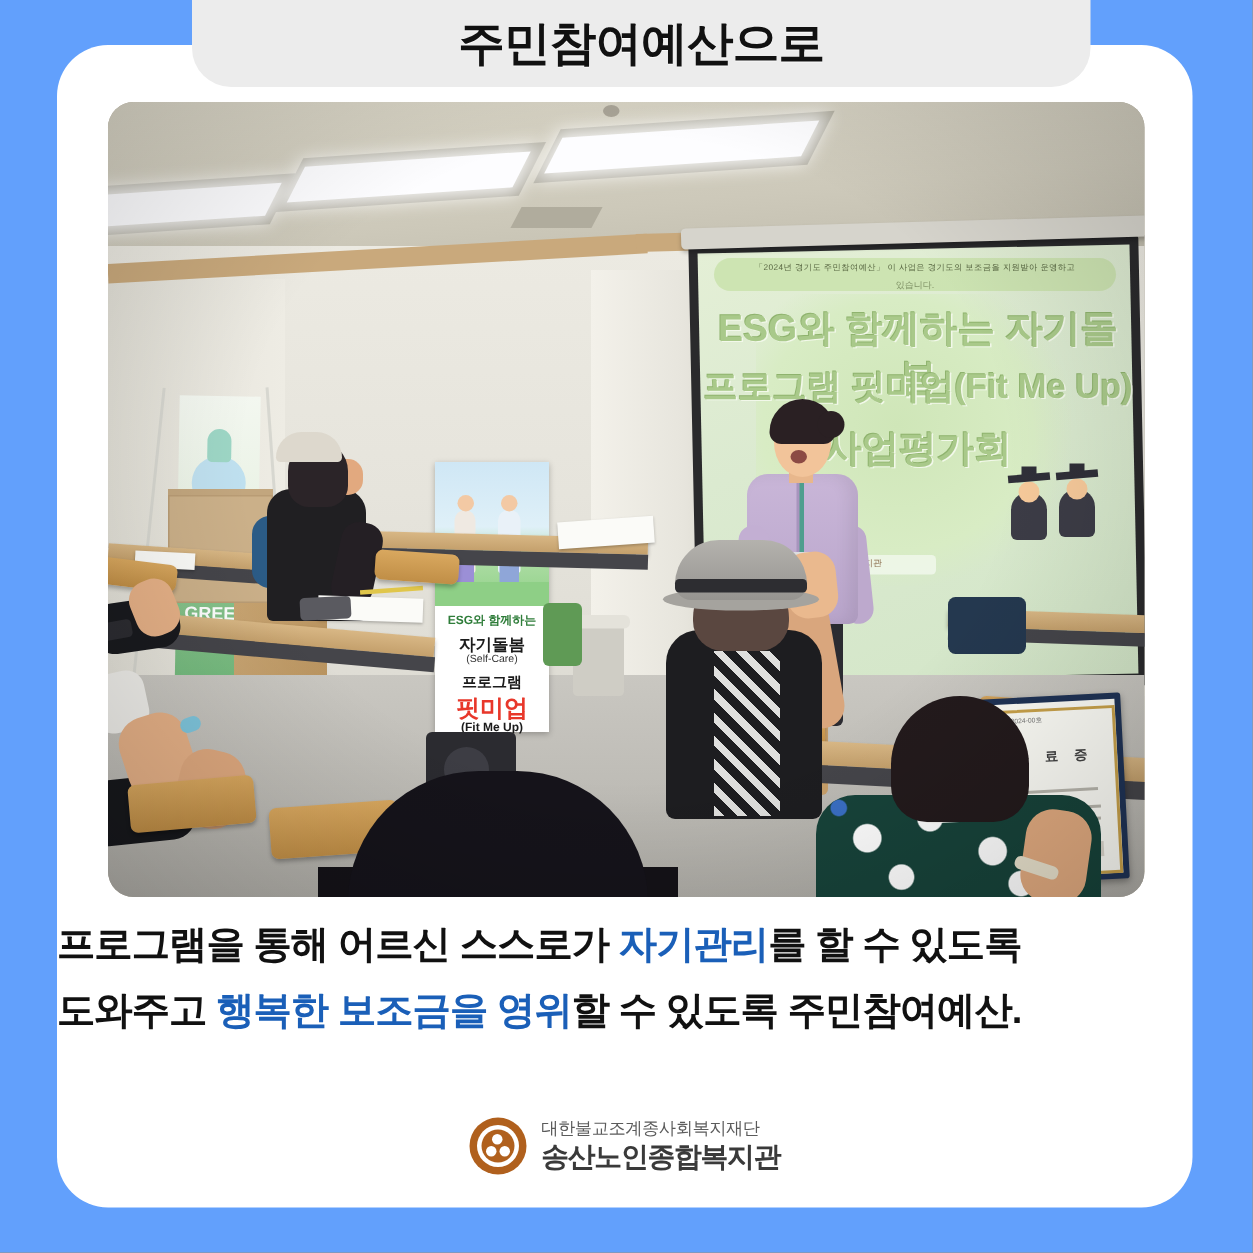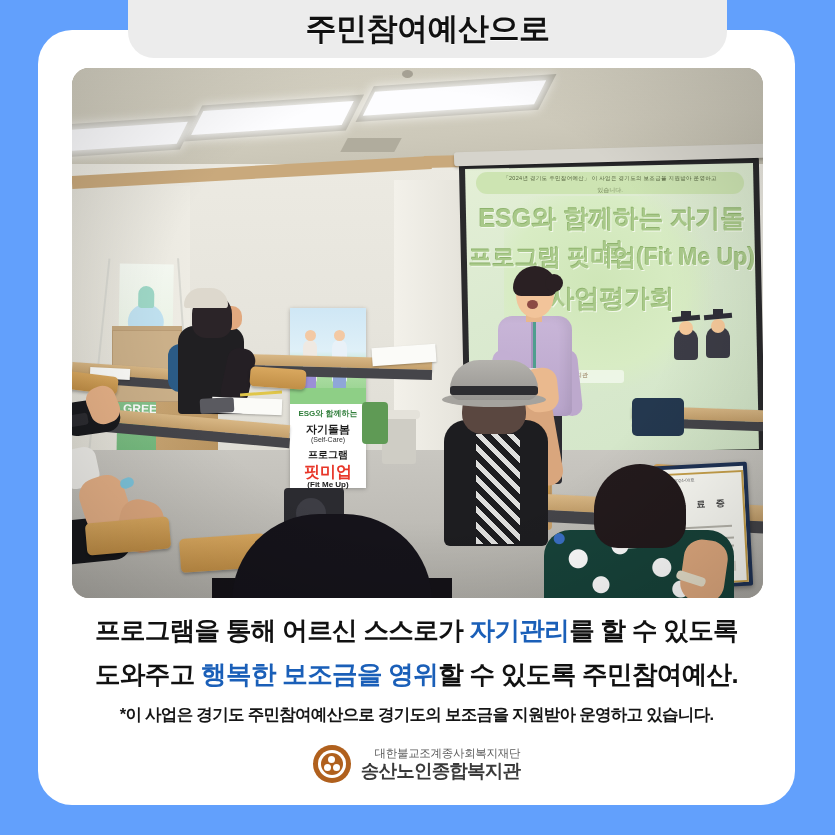--- a/index.html
+++ b/index.html
@@ -253,21 +253,21 @@
   #speaker{left:212px;top:420px;width:60px;height:48px;background:#2b2b30;border-radius:4px;}
   #speaker-c{left:224px;top:430px;width:30px;height:30px;background:#3d3d44;border-radius:50%;}
 
   
   #vignette{left:0;top:0;width:691px;height:530px;
     background:radial-gradient(ellipse at 50% 45%,rgba(0,0,0,0) 52%,rgba(0,0,0,.18) 100%);}
 
   
   #caption{
     position:absolute;left:38px;top:608px;width:757px;
-    text-align:center;z-index:7;
+    z-index:7;
   }
   .cap-line{
     font-size:25.5px;font-weight:bold;color:#111111;
     letter-spacing:-0.6px;line-height:44px;white-space:nowrap;
   }
   .accent{color:#1a5fb8;}
   #cap-note{
     font-size:16.5px;font-weight:bold;color:#151515;
     letter-spacing:-0.7px;margin-top:8px;white-space:nowrap;
   }
@@ -278,21 +278,21 @@
     display:flex;align-items:center;justify-content:center;gap:10px;z-index:7;
   }
   #logo-mark{position:relative;width:38px;height:38px;flex:none;}
   #logo-ring{position:absolute;inset:0;border-radius:50%;background:#b0601d;}
   #logo-hole{position:absolute;left:5px;top:5px;width:28px;height:28px;border-radius:50%;background:#ffffff;}
   #logo-inner{position:absolute;left:8px;top:8px;width:22px;height:22px;border-radius:50%;background:#b0601d;}
   .logo-dot{position:absolute;width:7px;height:7px;border-radius:50%;background:#ffffff;}
   #ldot1{left:15.5px;top:11px;}
   #ldot2{left:11px;top:19px;}
   #ldot3{left:20px;top:19px;}
-  #logo-text{line-height:1.15;text-align:right;}
+  #logo-text{line-height:1.15;text-align:left;}
   #org-sub{font-size:11.5px;color:#5b5b5b;letter-spacing:-0.3px;}
   #org-name{font-size:18.5px;font-weight:bold;color:#3a3a3a;letter-spacing:-0.8px;}
 </style>
 </head>
 <body>
 
 <div id="card"></div>
 
 <div id="title-bar">
   <span id="title-text">주민참여예산으로</span>
@@ -476,21 +476,20 @@
   <div class="ph" id="vignette"></div>
 </div>
 
 <div id="caption">
   <div class="cap-line">
     <span>프로그램을 통해 어르신 스스로가 </span><span class="accent">자기관리</span><span>를 할 수 있도록</span>
   </div>
   <div class="cap-line">
     <span>도와주고 </span><span class="accent">행복한 보조금을 영위</span><span>할 수 있도록 주민참여예산.</span>
   </div>
-  <div id="cap-note">*이 사업은 경기도 주민참여예산으로 경기도의 보조금을 지원받아 운영하고 있습니다.</div>
 </div>
 
 <div id="footer">
   <div id="logo-mark">
     <div id="logo-ring"></div>
     <div id="logo-hole"></div>
     <div id="logo-inner"></div>
     <div class="logo-dot" id="ldot1"></div>
     <div class="logo-dot" id="ldot2"></div>
     <div class="logo-dot" id="ldot3"></div>

